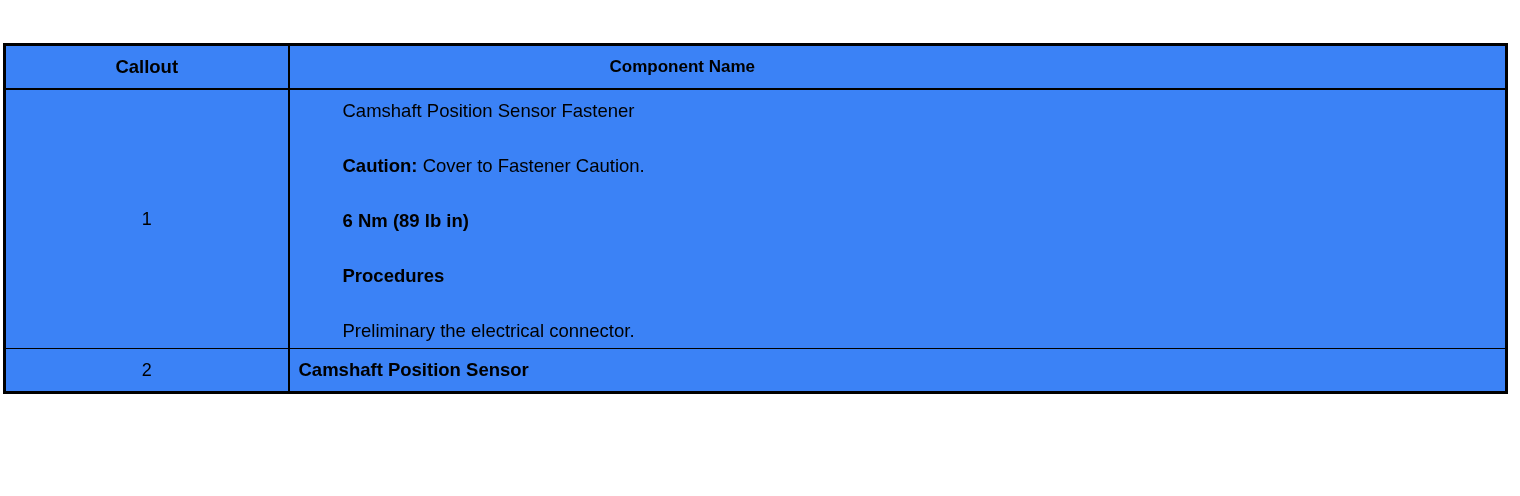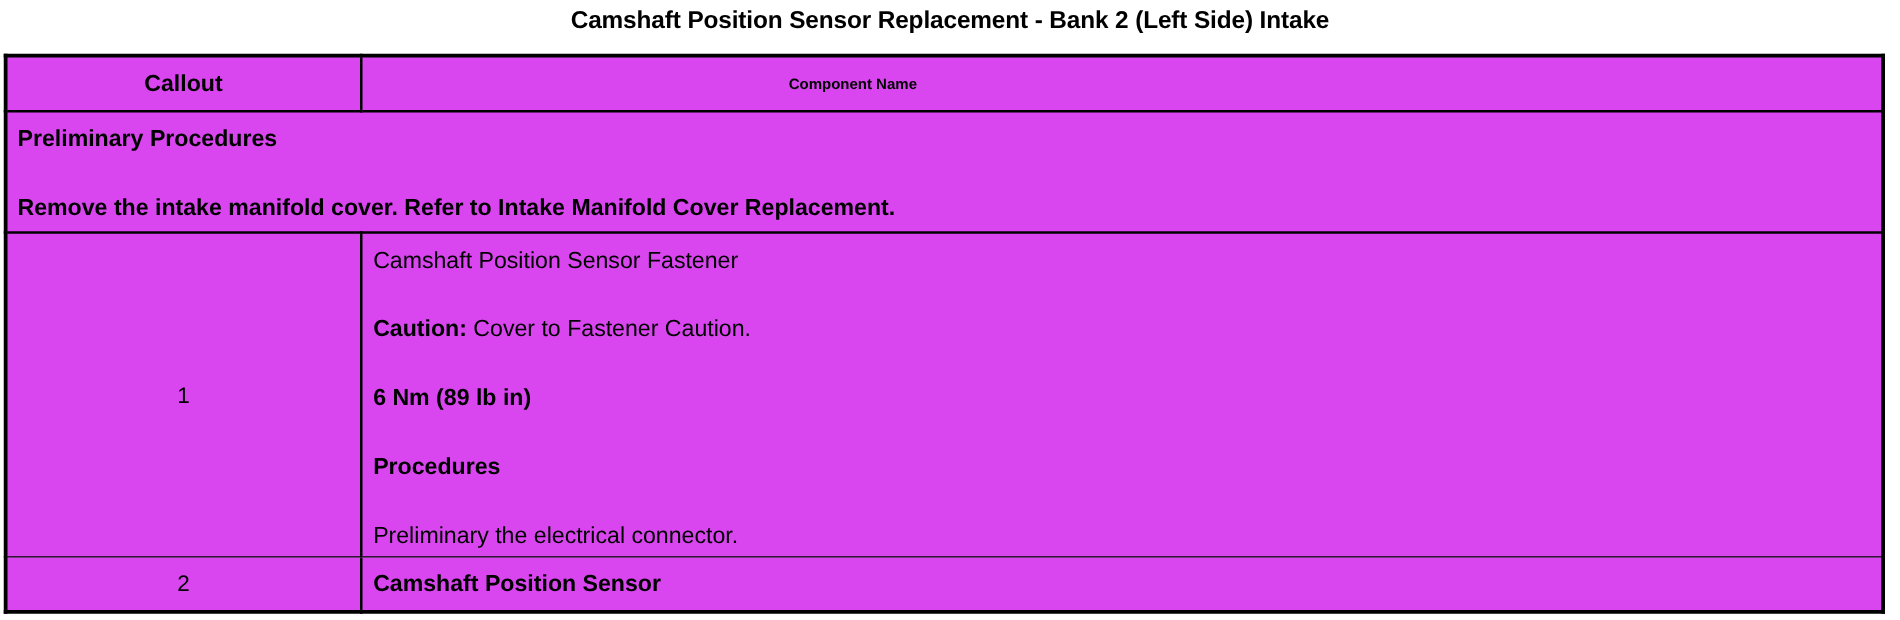--- a/index.html
+++ b/index.html
@@ -44,41 +44,41 @@
     width: 1505px;
     border-collapse: collapse;
     table-layout: fixed;
     border: 3px solid #000000;
   }
   .proc-table td,
   .proc-table th {
     border: 0;
     padding: 0;
     vertical-align: middle;
-    background: #d946ef;
+    background: #3b82f6;
   }
 
   .col-callout { width: 284px; }
   .col-component { width: auto; }
 
   
   .row-header th {
     border-bottom: 2px solid #000000;
     height: 42px;
   }
   .row-header .th-callout {
     border-right: 2px solid #000000;
     text-align: center;
     font-size: 18.5px;
     font-weight: bold;
     line-height: 24px;
   }
   .row-header .th-component {
     text-align: center;
-    font-size: 12px;
+    font-size: 17px;
     font-weight: bold;
     line-height: 24px;
     padding-right: 430px;
   }
 
   
   .row-prelim td {
     border-bottom: 2.5px solid #000000;
     height: 95px;
     padding: 0 0 0 8px;
@@ -117,20 +117,21 @@
   .row-item-2 .cell-callout,
   .row-item-2 .cell-component {
     height: 42px;
   }
   .row-item-2 .cell-component {
     vertical-align: middle;
   }
 
   .comp-block {
     padding-top: 9px;
+    margin-left: 44px;
   }
   .comp-line {
     font-size: 18.5px;
     line-height: 24px;
     white-space: nowrap;
   }
   .comp-line + .comp-line {
     margin-top: 31px;
   }
   .comp-line.bold { font-weight: bold; }
@@ -140,42 +141,33 @@
     margin-top: 0;
     padding: 0;
     font-weight: bold;
   }
 </style>
 </head>
 <body>
 
 <div class="page">
 
-  <div class="doc-title">Camshaft Position Sensor Replacement - Bank 2 (Left Side) Intake</div>
 
   <table class="proc-table">
     <colgroup>
       <col class="col-callout">
       <col class="col-component">
     </colgroup>
     <thead>
       <tr class="row-header">
         <th class="th-callout">Callout</th>
         <th class="th-component">Component Name</th>
       </tr>
     </thead>
     <tbody>
-      <tr class="row-prelim">
-        <td colspan="2">
-          <div class="prelim-inner">
-            <div class="prelim-line">Preliminary Procedures</div>
-            <div class="prelim-line">Remove the intake manifold cover. Refer to Intake Manifold Cover Replacement.</div>
-          </div>
-        </td>
-      </tr>
 
       <tr class="row-item row-item-1">
         <td class="cell-callout">1</td>
         <td class="cell-component">
           <div class="comp-block">
             <div class="comp-line">Camshaft Position Sensor Fastener</div>
             <div class="comp-line">
               <span class="lead">Caution:</span><span> Cover to Fastener Caution.</span>
             </div>
             <div class="comp-line bold">6 Nm (89 lb in)</div>

